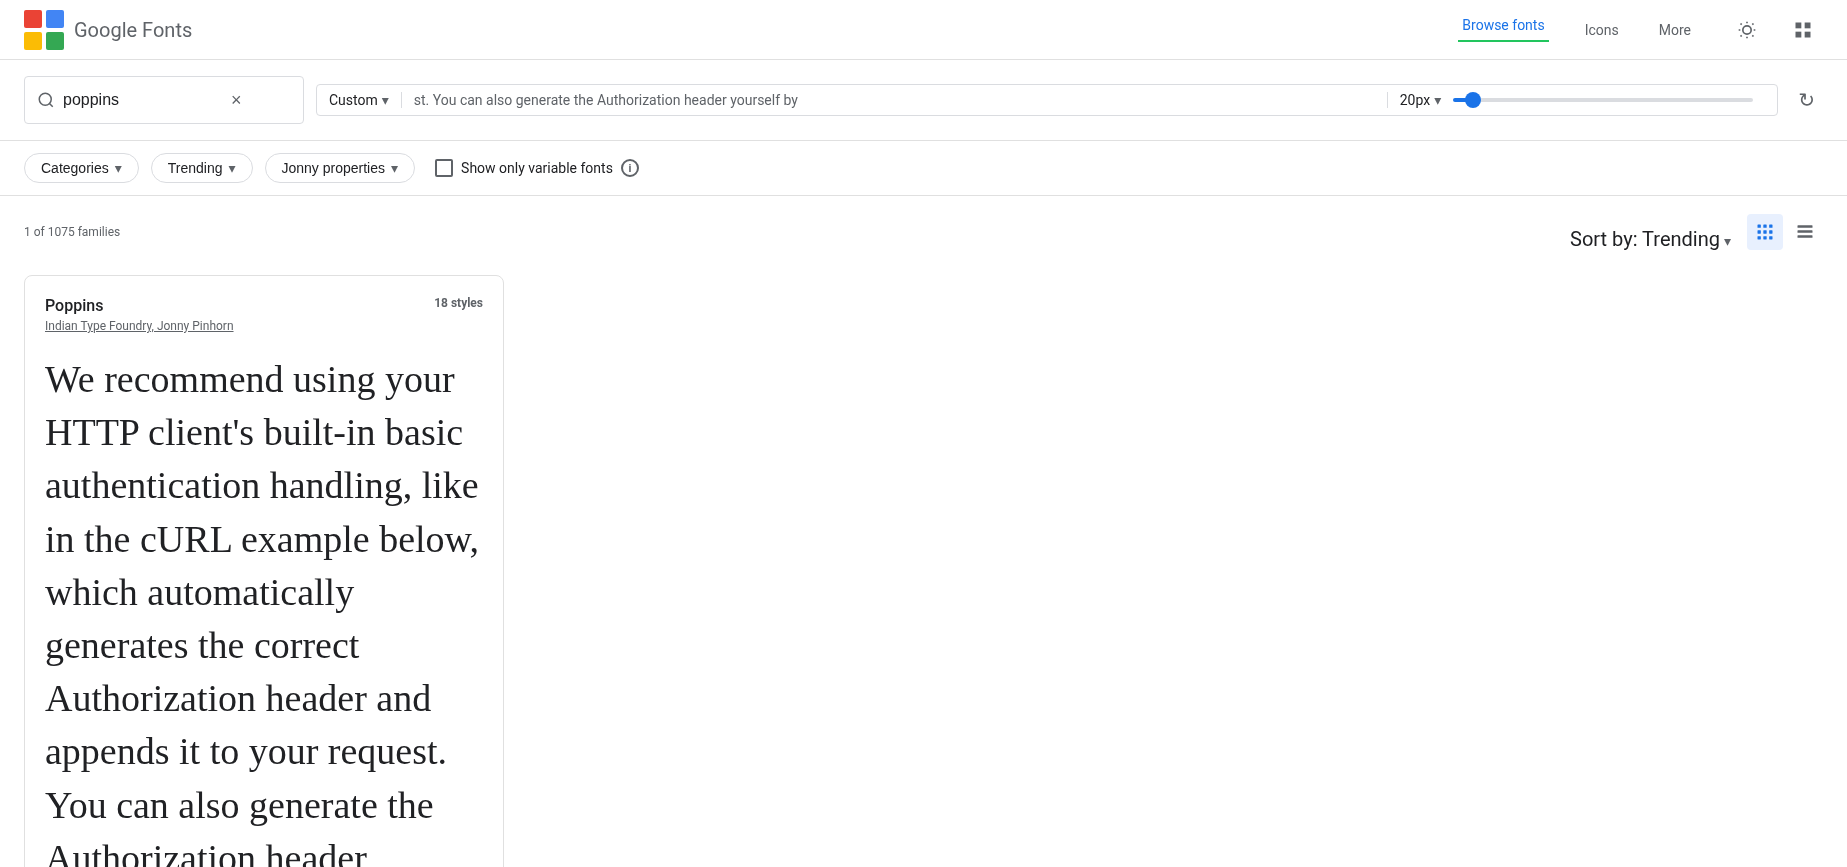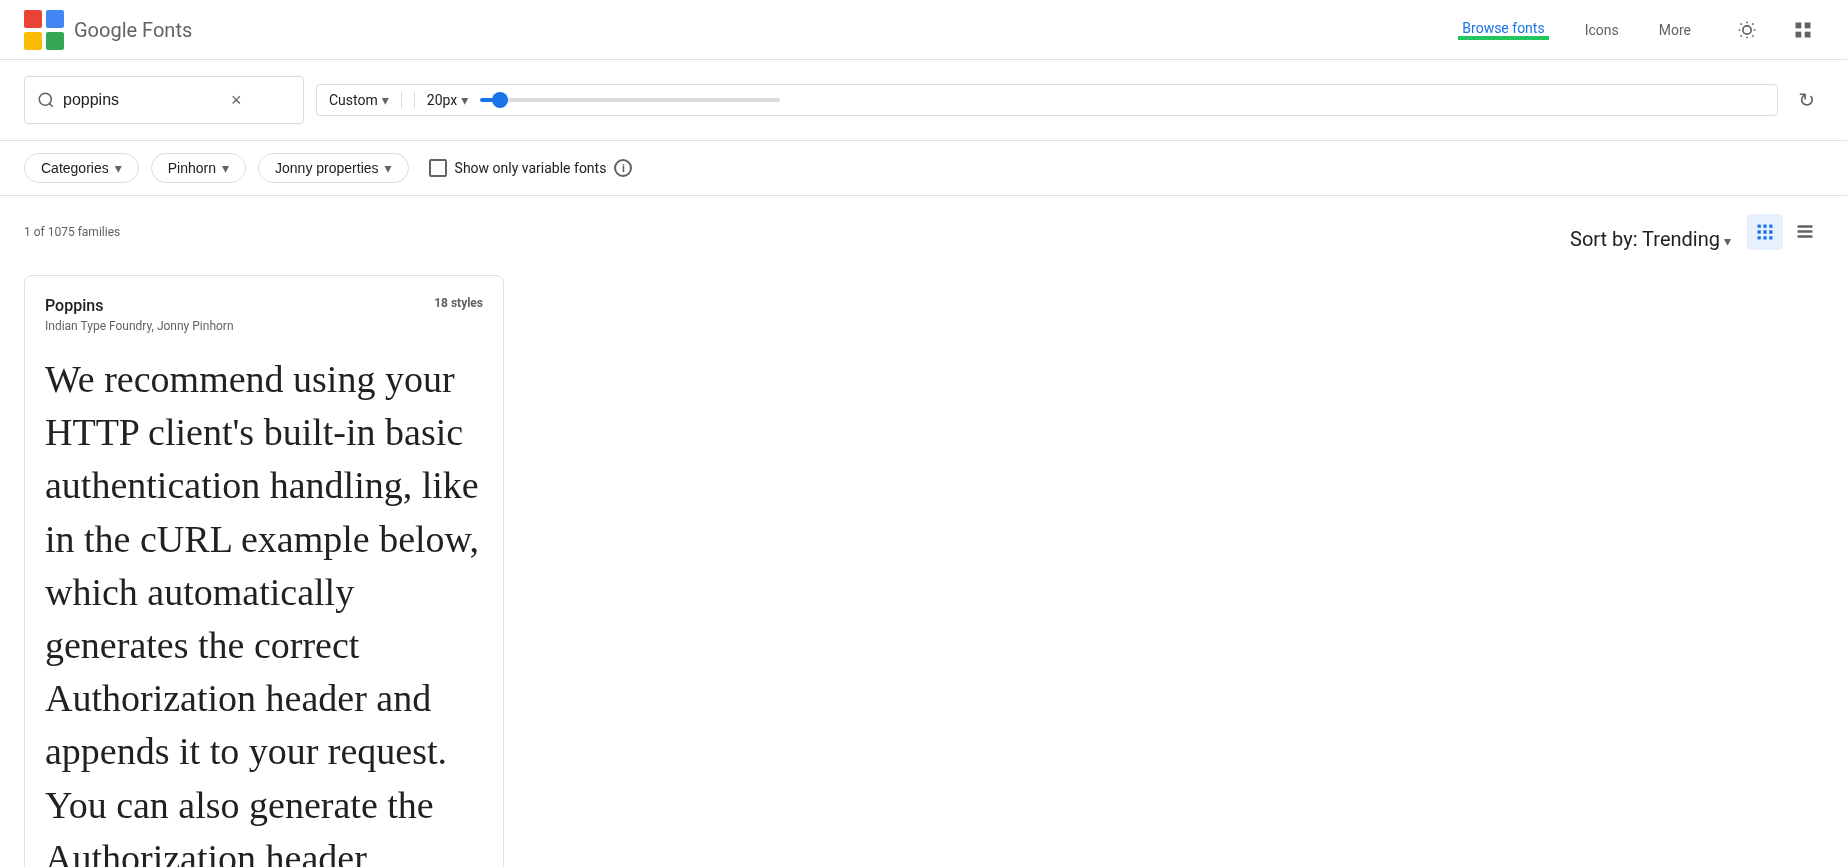--- a/index.html
+++ b/index.html
@@ -36,22 +36,22 @@
     }
     .nav-link {
       font-size: 14px;
       color: #5f6368;
       text-decoration: none;
       cursor: pointer;
       padding: 0 4px;
     }
     .nav-link.active {
       color: #1a73e8;
-      border-bottom: 4px solid #22c55e;
-      padding-bottom: 0;
+      border-bottom: 2px solid #22c55e;
+      padding-bottom: 7px;
     }
     .header-icons {
       display: flex;
       align-items: center;
       gap: 16px;
       margin-left: 32px;
     }
     .icon-btn {
       width: 40px;
       height: 40px;
@@ -300,20 +300,21 @@
     }
     .font-styles {
       font-size: 12px;
       color: #5f6368;
       font-weight: bold;
     }
     .font-foundry {
       font-size: 12px;
       color: #5f6368;
       margin-bottom: 20px;
+      text-decoration: underline;
     }
     .font-preview-text {
       font-size: 38px;
       line-height: 1.4;
       color: #202124;
       font-family: 'Georgia', serif;
     }
 
     
     .chevron-down::after {
@@ -379,39 +380,40 @@
     </svg>
     <input type="text" class="search-input" value="poppins" style="">
     <button class="search-clear">×</button>
   </div>
 
   <div class="preview-text-area">
     <div class="preview-selector">
       <span>Custom</span>
       <span class="chevron-down"></span>
     </div>
+    <div class="preview-text-content">st. You can also generate the Authorization header yourself by</div>
     <div class="size-selector">
       <span>20px</span>
       <span class="chevron-down"></span>
     </div>
     <div class="size-slider-wrap">
       <input type="range" class="size-slider" min="8" max="300" value="20" style="">
     </div>
   </div>
 
   <button class="refresh-btn">↻</button>
 </div>
 
 <div class="filter-bar">
   <button class="filter-btn">
     <span>Categories</span>
     <span class="chevron-down"></span>
   </button>
   <button class="filter-btn">
-    <span>Pinhorn</span>
+    <span>Trending</span>
     <span class="chevron-down"></span>
   </button>
   <button class="filter-btn">
     <span>Jonny properties</span>
     <span class="chevron-down"></span>
   </button>
 
   <div class="variable-fonts-wrap">
     <div class="checkbox-box"></div>
     <span class="variable-fonts-label">Show only variable fonts</span>

